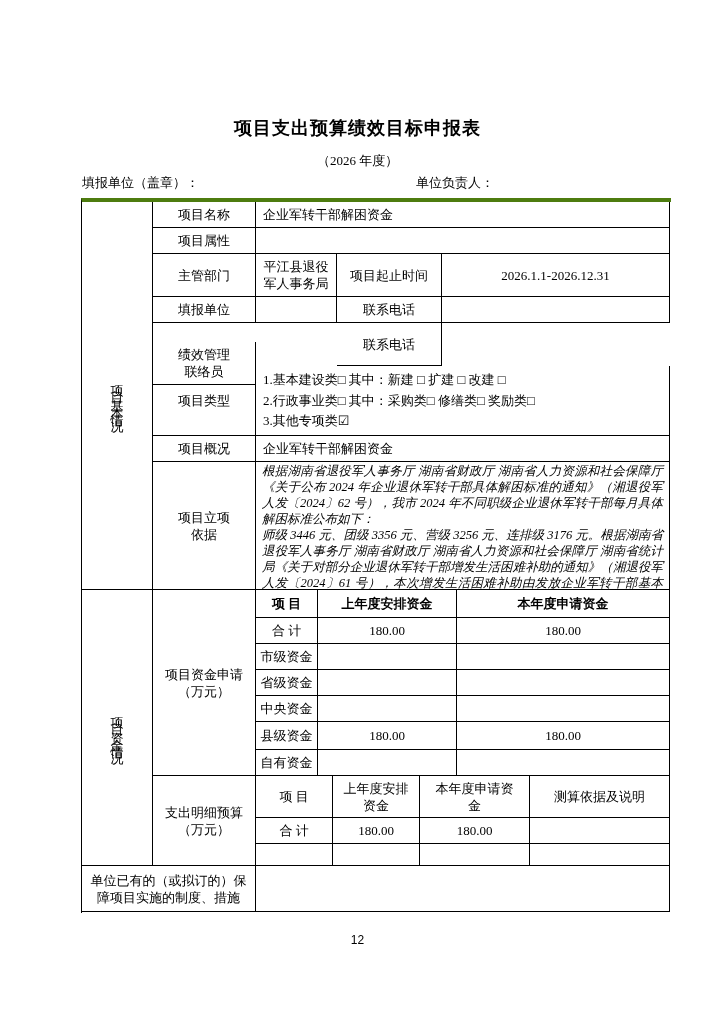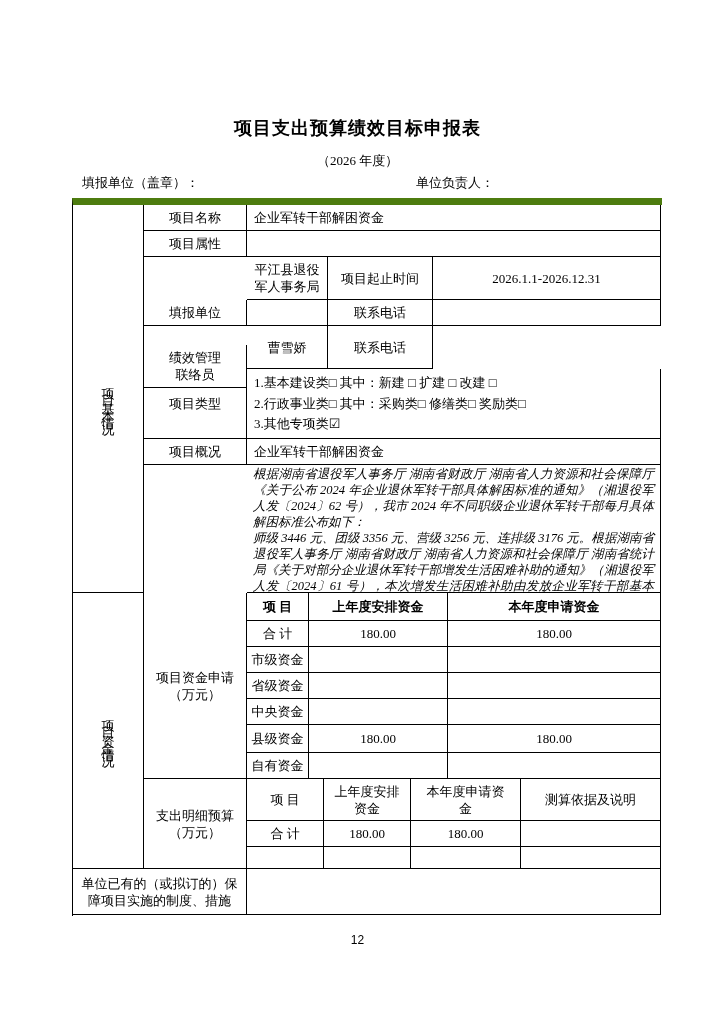--- a/index.html
+++ b/index.html
@@ -15,22 +15,22 @@
   }
   .doc-subtitle {
     position:absolute; left:0; top:152px; width:715px;
     text-align:center; font-size:13px;
   }
   .fill-unit   { position:absolute; left:82px;  top:174px; font-size:13px; }
   .unit-head   { position:absolute; left:416px; top:174px; font-size:13px; }
   .page-num    { position:absolute; left:0; top:933px; width:715px; text-align:center;
                  font-size:12px; font-family:"Liberation Sans","DejaVu Sans",sans-serif; }
   .table {
-    position:absolute; left:72px; top:198px; width:589px; height:711px;
-    border-left:1px solid #000; border-top:7px solid #4d7c0f;
+    position:absolute; left:81px; top:198px; width:589px; height:711px;
+    border-left:1px solid #000; border-top:4px solid #4d7c0f;
   }
   .cell {
     position:absolute; box-sizing:border-box;
     border-right:1px solid #000; border-bottom:1px solid #000;
     display:flex; align-items:center; justify-content:center;
     text-align:center; font-size:13px; line-height:17px;
     white-space:pre-line; overflow:hidden;
   }
   .left   { justify-content:flex-start; text-align:left; padding:0 7px; }
   .bold   { font-weight:bold; }
@@ -57,43 +57,45 @@
 
   <div class="cell" style="left:71px;top:0;width:103px;height:26px;">项目名称</div>
   <div class="cell left" style="left:174px;top:0;width:414px;height:26px;">企业军转干部解困资金</div>
 
   <div class="cell" style="left:71px;top:26px;width:103px;height:26px;">项目属性</div>
   <div class="cell attrcell" style="left:174px;top:26px;width:414px;height:26px;">
     <span>新增项目□</span>
     <span>延续项目☑</span>
   </div>
 
+  <div class="cell" style="left:71px;top:52px;width:103px;height:43px;">主管部门</div>
   <div class="cell" style="left:174px;top:52px;width:81px;height:43px;">平江县退役
 军人事务局</div>
   <div class="cell" style="left:255px;top:52px;width:105px;height:43px;">项目起止时间</div>
   <div class="cell" style="left:360px;top:52px;width:228px;height:43px;">2026.1.1-2026.12.31</div>
 
   <div class="cell" style="left:71px;top:95px;width:103px;height:26px;">填报单位</div>
   <div class="cell" style="left:174px;top:95px;width:81px;height:26px;"></div>
   <div class="cell" style="left:255px;top:95px;width:105px;height:26px;">联系电话</div>
   <div class="cell" style="left:360px;top:95px;width:228px;height:26px;"></div>
 
   <div class="cell" style="left:71px;top:121px;width:103px;height:43px;margin-top:19px;">绩效管理
 联络员</div>
-  <div class="cell" style="left:174px;top:121px;width:81px;height:43px;">曹雪娇</div>
   <div class="cell" style="left:255px;top:121px;width:105px;height:43px;">联系电话</div>
 
   <div class="cell" style="left:71px;top:164px;width:103px;height:70px;">项目类型</div>
   <div class="cell typecell" style="left:174px;top:164px;width:414px;height:70px;">1.基本建设类□  其中：新建 □  扩建 □  改建 □
 2.行政事业类□  其中：采购类□  修缮类□  奖励类□
 3.其他专项类☑</div>
 
   <div class="cell" style="left:71px;top:234px;width:103px;height:26px;">项目概况</div>
   <div class="cell left" style="left:174px;top:234px;width:414px;height:26px;">企业军转干部解困资金</div>
 
+  <div class="cell" style="left:71px;top:260px;width:103px;height:128px;">项目立项
+依据</div>
   <div class="cell block" style="left:174px;top:260px;width:414px;height:128px;font-style:italic;">根据湖南省退役军人事务厅 湖南省财政厅 湖南省人力资源和社会保障厅《关于公布 2024 年企业退休军转干部具体解困标准的通知》（湘退役军人发〔2024〕62 号），我市 2024 年不同职级企业退休军转干部每月具体解困标准公布如下：
 师级 3446 元、团级 3356 元、营级 3256 元、连排级 3176 元。根据湖南省退役军人事务厅 湖南省财政厅 湖南省人力资源和社会保障厅 湖南省统计局《关于对部分企业退休军转干部增发生活困难补助的通知》（湘退役军人发〔2024〕61 号），本次增发生活困难补助由发放企业军转干部基本养老保险待遇的社保经办机构代发，所需资金由同级财政保障。</div>
 
   <div class="cell" style="left:71px;top:388px;width:103px;height:186px;">项目资金申请
 （万元）</div>
 
   <div class="cell bold" style="left:174px;top:388px;width:62px;height:28px;">项 目</div>
   <div class="cell bold" style="left:236px;top:388px;width:139px;height:28px;">上年度安排资金</div>
   <div class="cell bold" style="left:375px;top:388px;width:213px;height:28px;">本年度申请资金</div>
 

